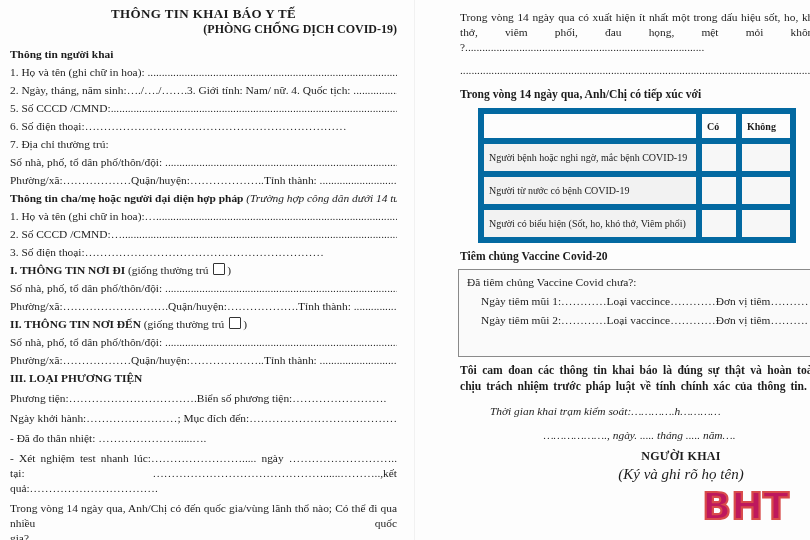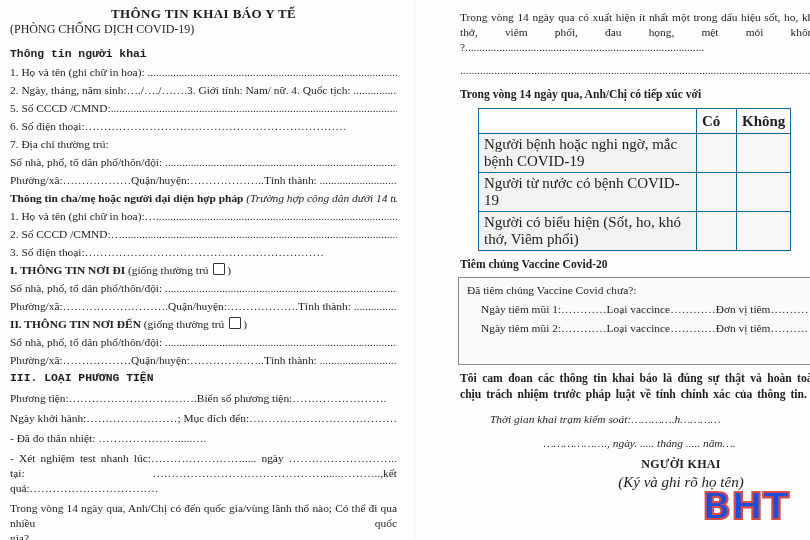--- a/index.html
+++ b/index.html
@@ -3,58 +3,58 @@
 <meta charset="utf-8">
 <style>
   html,body{margin:0;padding:0;background:#ffffff;}
   body{width:810px;height:540px;font-family:"Liberation Serif","DejaVu Serif",serif;color:#1c1c1c;}
   .sheet{position:relative;width:810px;height:540px;background:#fdfdfd;overflow:hidden;}
   .page{position:absolute;top:0;height:540px;box-sizing:border-box;background:#fdfdfd;}
   .page-left{left:0;width:405px;padding:6px 8px 0 10px;}
   .page-right{left:414px;width:405px;padding:10px 0 0 45px;border-left:1px solid #f1f1f1;}
 
   .title{font-size:13px;font-weight:bold;text-align:center;letter-spacing:.4px;line-height:16px;}
-  .subtitle{font-size:12px;font-weight:normal;text-align:left;line-height:15px;margin-bottom:10px;}
+  .subtitle{font-size:12px;font-weight:bold;text-align:right;line-height:15px;margin-bottom:10px;}
 
   .form-line{font-size:11.4px;line-height:15px;margin:0 0 3px 0;white-space:nowrap;overflow:hidden;}
   .wrap{white-space:normal;overflow:visible;text-align:justify;}
   .b{font-weight:bold;}
   .i{font-style:italic;}
-  .sec{font-weight:bold;font-family:Liberation Mono, monospace;}
+  .sec{font-weight:bold;}
   .mt{margin-top:5px;}
 
   .checkbox{display:inline-block;width:10px;height:10px;border:1px solid #333;background:#fff;
             vertical-align:-1px;margin:0 2px;border-radius:1px;}
 
   
   .rp-para{font-size:11.4px;line-height:15px;text-align:justify;margin-bottom:4px;}
   .dotline{font-size:11.4px;line-height:15px;white-space:nowrap;overflow:hidden;margin:8px 0 10px 0;}
   .contact-head{font-size:11.6px;font-weight:bold;margin-bottom:7px;}
   table.contact{border-collapse:collapse;margin-left:18px;width:312px;table-layout:fixed;}
-  table.contact th,table.contact td{border:1px solid #0369a1;font-size:15px;padding:2px 5px;}
+  table.contact th,table.contact td{border:6px solid #0369a1;font-size:10px;padding:2px 5px;}
   table.contact th{font-weight:bold;text-align:left;height:20px;background:#fdfdfd;}
   table.contact td{height:23px;}
   td.lbl{background:#f2f2f2;}
   td.ans{background:#f7f7f7;}
   .col-q{width:218px;} .col-yes{width:40px;} .col-no{width:54px;}
 
   .vax-head{font-size:11.6px;font-weight:bold;margin:7px 0 6px 0;}
   .vax-box{border:1px solid #8a8a8a;background:#fafafa;padding:5px 8px 24px 8px;margin-left:-2px;margin-right:2px;}
   .vax-box .form-line{margin-bottom:4px;}
   .vax-indent{padding-left:14px;}
 
   .commit{font-size:11.6px;font-weight:bold;text-align:justify;line-height:16px;margin-top:6px;word-spacing:2px;}
   .checkpoint{font-size:11.4px;font-style:italic;margin:10px 0 0 30px;}
   .dateline{font-size:11.4px;font-style:italic;text-align:center;margin-top:12px;}
   .signer{width:220px;margin:8px 28px 0 auto;text-align:center;}
   .signer-title{font-size:12px;font-weight:bold;letter-spacing:.3px;}
   .signer-note{font-size:15px;font-style:italic;margin-top:2px;}
 
   .logo{position:absolute;right:30px;bottom:12px;font-family:"DejaVu Sans","Liberation Sans",sans-serif;
-        font-weight:bold;font-size:38px;letter-spacing:0px;color:#1d4ed8;
+        font-weight:bold;font-size:38px;letter-spacing:0px;color:#be185d;
         -webkit-text-stroke:2.2px #d84b4b;text-stroke:2.2px #d84b4b;}
 </style>
 </head>
 <body>
 
 <div class="sheet">
 
   <div class="page page-left">
     <div class="title">THÔNG TIN KHAI BÁO Y TẾ</div>
     <div class="subtitle">(PHÒNG CHỐNG DỊCH COVID-19)</div>

